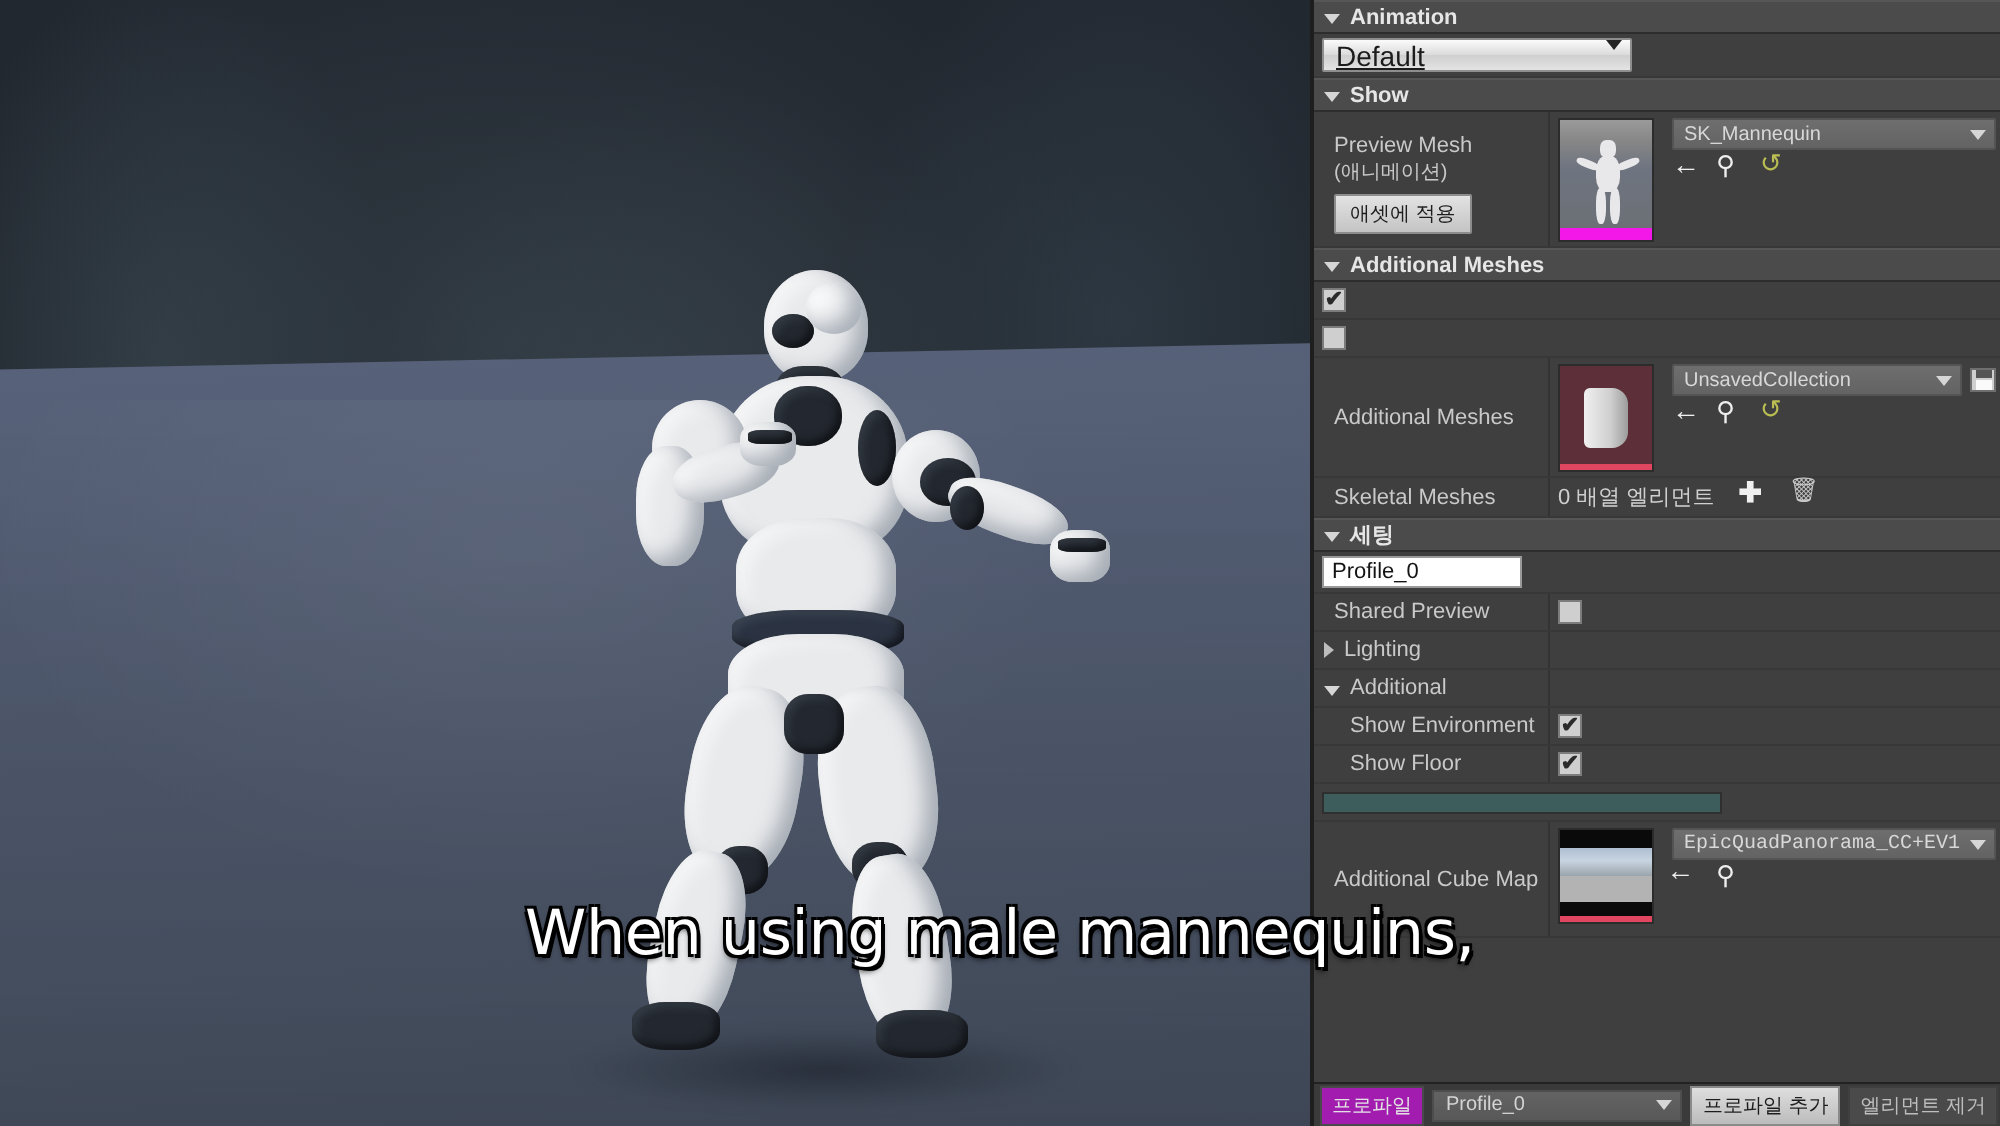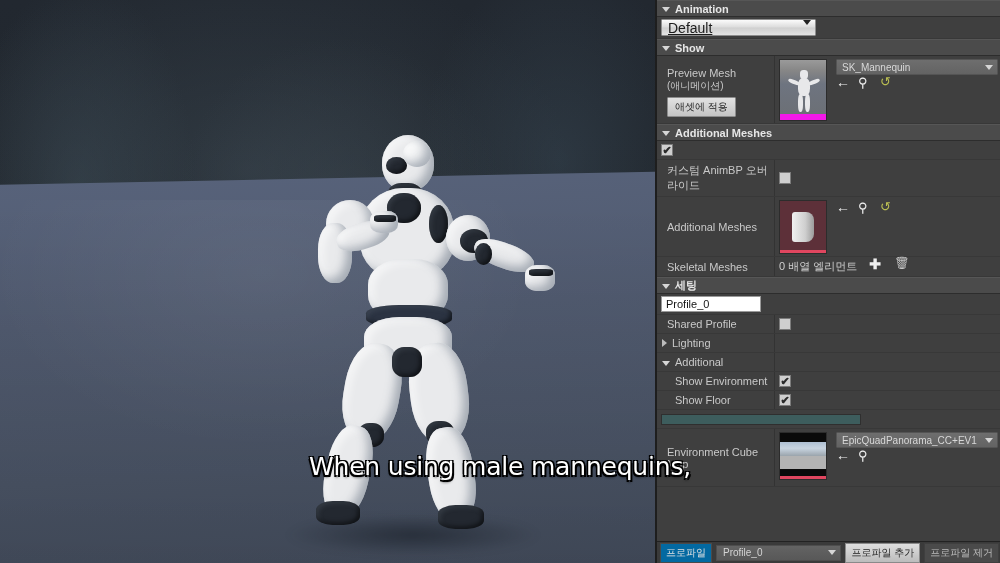--- a/index.html
+++ b/index.html
@@ -54,21 +54,21 @@
     filter: blur(3px);
   }
 
   
   #subtitle {
     position:absolute; left:0; top:448px; width:1000px;
     text-align:center; pointer-events:none; z-index: 40;
   }
   #subtitle div {
     font-family:"DejaVu Sans", sans-serif;
-    font-size:25px; font-weight:400; color:#ffffff; line-height:38px;
+    font-size:31px; font-weight:400; color:#ffffff; line-height:38px;
     letter-spacing:-0.2px;
     text-shadow: 2px 2px 0 #000, -1.5px -1.5px 0 #000, 1.5px -1.5px 0 #000,
                  -1.5px 1.5px 0 #000, 0 2px 3px rgba(0,0,0,0.9);
   }
 
   
   #panel {
     position:absolute; right:0; top:0; width:345px; height:563px;
     background:#3f3f3f; border-left:2px solid #1e1e1e;
     font-size:11px; color:#cfcfcf; z-index: 30;
@@ -152,21 +152,21 @@
   .ic-plus::before { content:"\271A"; position:absolute; left:0; top:-4px; font-size:14px; color:#f0f0f0; font-weight:bold;}
   .ic-trash::before { content:"\1F5D1"; position:absolute; left:0; top:-4px; font-size:12px; color:#c8c8c8; }
 
   .colorbar { height:11px; flex:1; max-width:200px; background:#3d5d5d; border:1px solid #2f2f2f; }
 
   #bottombar {
     position:absolute; left:0; bottom:0; width:345px; height:22px;
     background:#3a3a3a; border-top:1px solid #222;
     display:flex; align-items:center; gap:4px; padding:0 3px;
   }
-  .bb-lbl { background:#0369a1; color:#e2e2e2; font-size:10px; padding:2px 5px; border:1px solid #4a4a4a; }
+  .bb-lbl { background:#a21caf; color:#e2e2e2; font-size:10px; padding:2px 5px; border:1px solid #4a4a4a; }
   .bb-combo { flex:1; height:16px; background:linear-gradient(180deg,#636363,#585858);
     border:1px solid #4d4d4d; display:flex; align-items:center; padding:0 4px 0 6px;
     color:#d4d4d4; font-size:10px; }
   .bb-btn { background:linear-gradient(180deg,#dedede,#bcbcbc); border:1px solid #8a8a8a;
     color:#1d1d1d; font-size:10px; padding:2px 5px; }
   .bb-btn.ghost { background:#4a4a4a; border:1px solid #3f3f3f; color:#bdbdbd; }
 </style>
 </head>
 <body>
 
@@ -282,35 +282,41 @@
         <span>Additional Meshes</span>
       </div>
       <div class="row">
         <div class="val">
           <span class="cb">
             <span class="mark">✔</span>
           </span>
         </div>
       </div>
       <div class="row">
-        <div class="lbl">커스텀 AnimBP 오버라이드</div>
         <div class="val">
           <span class="cb">
             <span class="mark"></span>
           </span>
         </div>
       </div>
       <div class="row" style="min-height:60px;">
         <div class="lbl">Additional Meshes</div>
         <div class="val" style="align-items:flex-start; padding-top:3px;">
           <div class="thumb coll">
             <div style="width:22px;height:30px;background:linear-gradient(90deg,#f0f0f0,#cfcfcf 60%,#9c9c9c);border-radius:3px 8px 8px 3px;"></div>
             <div class="mag"></div>
           </div>
           <div style="flex:1; padding-left:4px;">
+            <div style="display:flex; align-items:center; gap:4px;">
+              <div class="combo-dark" style="flex:1;">
+                <span class="ctxt">UnsavedCollection</span>
+                <span class="carr"></span>
+              </div>
+              <span class="ic-save"></span>
+            </div>
             <div class="icon-row">
               <span class="ic ic-back"></span>
               <span class="ic ic-find"></span>
               <span class="ic ic-reset"></span>
             </div>
           </div>
         </div>
       </div>
       <div class="row" style="min-height:20px;">
         <div class="lbl">Skeletal Meshes</div>
@@ -326,21 +332,21 @@
         <span>세팅</span>
       </div>
       <div class="row">
         <div class="val">
           <div class="textbox">
             <span>Profile_0</span>
           </div>
         </div>
       </div>
       <div class="row">
-        <div class="lbl">Shared Profile</div>
+        <div class="lbl">Shared Preview</div>
         <div class="val">
           <span class="cb">
             <span class="mark"></span>
           </span>
         </div>
       </div>
       <div class="row">
         <div class="lbl" style="gap:5px; padding-left:5px;">
           <span class="tri-right"></span>
           <span>Lighting</span>
@@ -369,28 +375,28 @@
             <span class="mark">✔</span>
           </span>
         </div>
       </div>
       <div class="row dim">
         <div class="val">
           <div class="colorbar" style="background: rgb(61, 93, 93);"></div>
         </div>
       </div>
       <div class="row" style="min-height:58px;">
-        <div class="lbl">Environment Cube Map</div>
+        <div class="lbl">Additional Cube Map</div>
         <div class="val" style="align-items:flex-start; padding-top:3px;">
           <div class="thumb cube">
             <div class="sky"></div>
             <div class="gnd"></div>
             <div class="mag"></div>
           </div>
-          <div style="flex:1; padding-left:4px;">
+          <div style="flex:1; padding-left:4px;font-family:Liberation Mono, monospace;">
             <div class="combo-dark">
               <span class="ctxt">EpicQuadPanorama_CC+EV1</span>
               <span class="carr"></span>
             </div>
             <div class="icon-row">
               <span class="ic ic-back"></span>
               <span class="ic ic-find"></span>
             </div>
           </div>
         </div>
@@ -398,16 +404,16 @@
 
     </div>
 
     <div id="bottombar">
       <span class="bb-lbl">프로파일</span>
       <div class="bb-combo">
         <span style="flex:1;">Profile_0</span>
         <span class="carr" style="width:0;height:0;border-left:4px solid transparent;border-right:4px solid transparent;border-top:5px solid #d6d6d6;"></span>
       </div>
       <button class="bb-btn">프로파일 추가</button>
-      <button class="bb-btn ghost">프로파일 제거</button>
+      <button class="bb-btn ghost">엘리먼트 제거</button>
     </div>
   </div>
 </div>
 
 </body></html>

